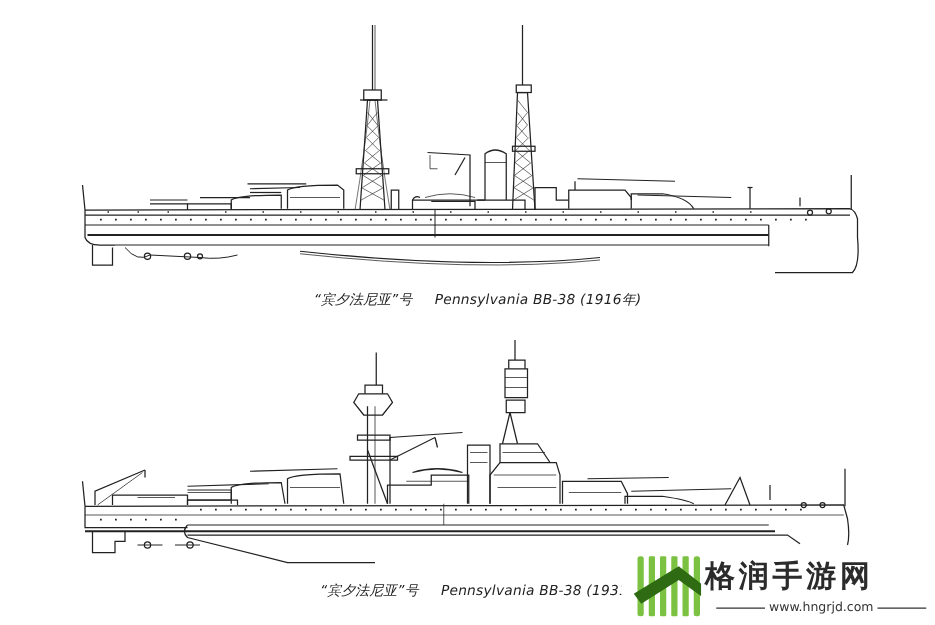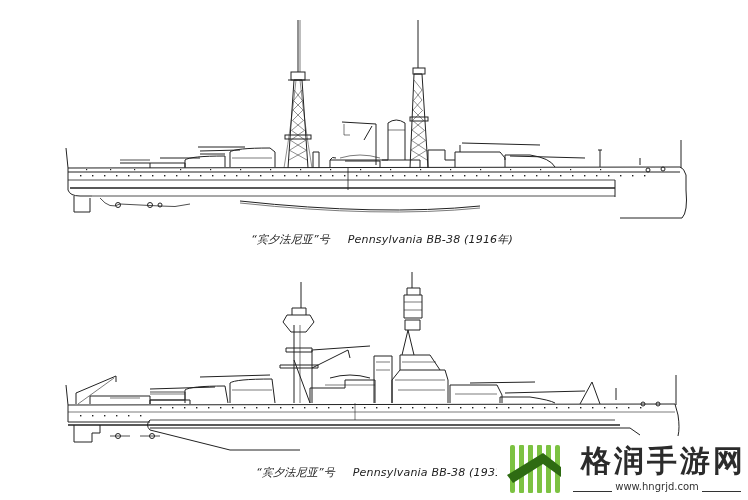--- a/index.html
+++ b/index.html
@@ -4,22 +4,22 @@
 <style>
   html, body { margin:0; padding:0; background:#ffffff; }
   body { width:748px; height:500px; position:relative; overflow:hidden; font-family:"DejaVu Sans", sans-serif; }
   .ship { position:absolute; left:0; width:748px; }
   .ship svg { display:block; }
   .caption { position:absolute; font-family:"DejaVu Sans", sans-serif; font-size:11px; color:#222; white-space:nowrap; letter-spacing:0.2px;font-style:italic; }
   .caption .cn { margin-right:14px; }
   .caption .en { }
   .logo { position:absolute; left:497px; top:437px; width:251px; height:63px; background:#fff; }
   .logo-mark { position:absolute; left:10px; top:6px; width:54px; height:52px; }
-  .logo-text { position:absolute; left:84px; top:6px; font-family:"DejaVu Sans", sans-serif; font-size:30px; font-weight:bold; color:#2b2b2b; letter-spacing:3px; line-height:36px;text-align:center; }
-  .logo-url { position:absolute; left:76px; top:44px; width:168px; display:flex; align-items:flex-end; font-size:10px; color:#333; }
+  .logo-text { position:absolute; left:67px; top:6px; font-family:"DejaVu Sans", sans-serif; font-size:24px; font-weight:bold; color:#2b2b2b; letter-spacing:3px; line-height:36px;text-align:center; }
+  .logo-url { position:absolute; left:76px; top:44px; width:168px; display:flex; align-items:center; font-size:10px; color:#333; }
   .logo-url .rule { flex:1; height:1px; background:#333; }
   .logo-url span.txt { padding:0 3px; font-family:"DejaVu Sans", sans-serif; }
 </style>
 </head>
 <body>
 
 <div class="ship" style="top:0;">
   <svg width="748" height="225" viewBox="0 0 748 225" fill="none" stroke="#222" stroke-width="1">
 
     <path d="M66 148 L68 168"></path>

